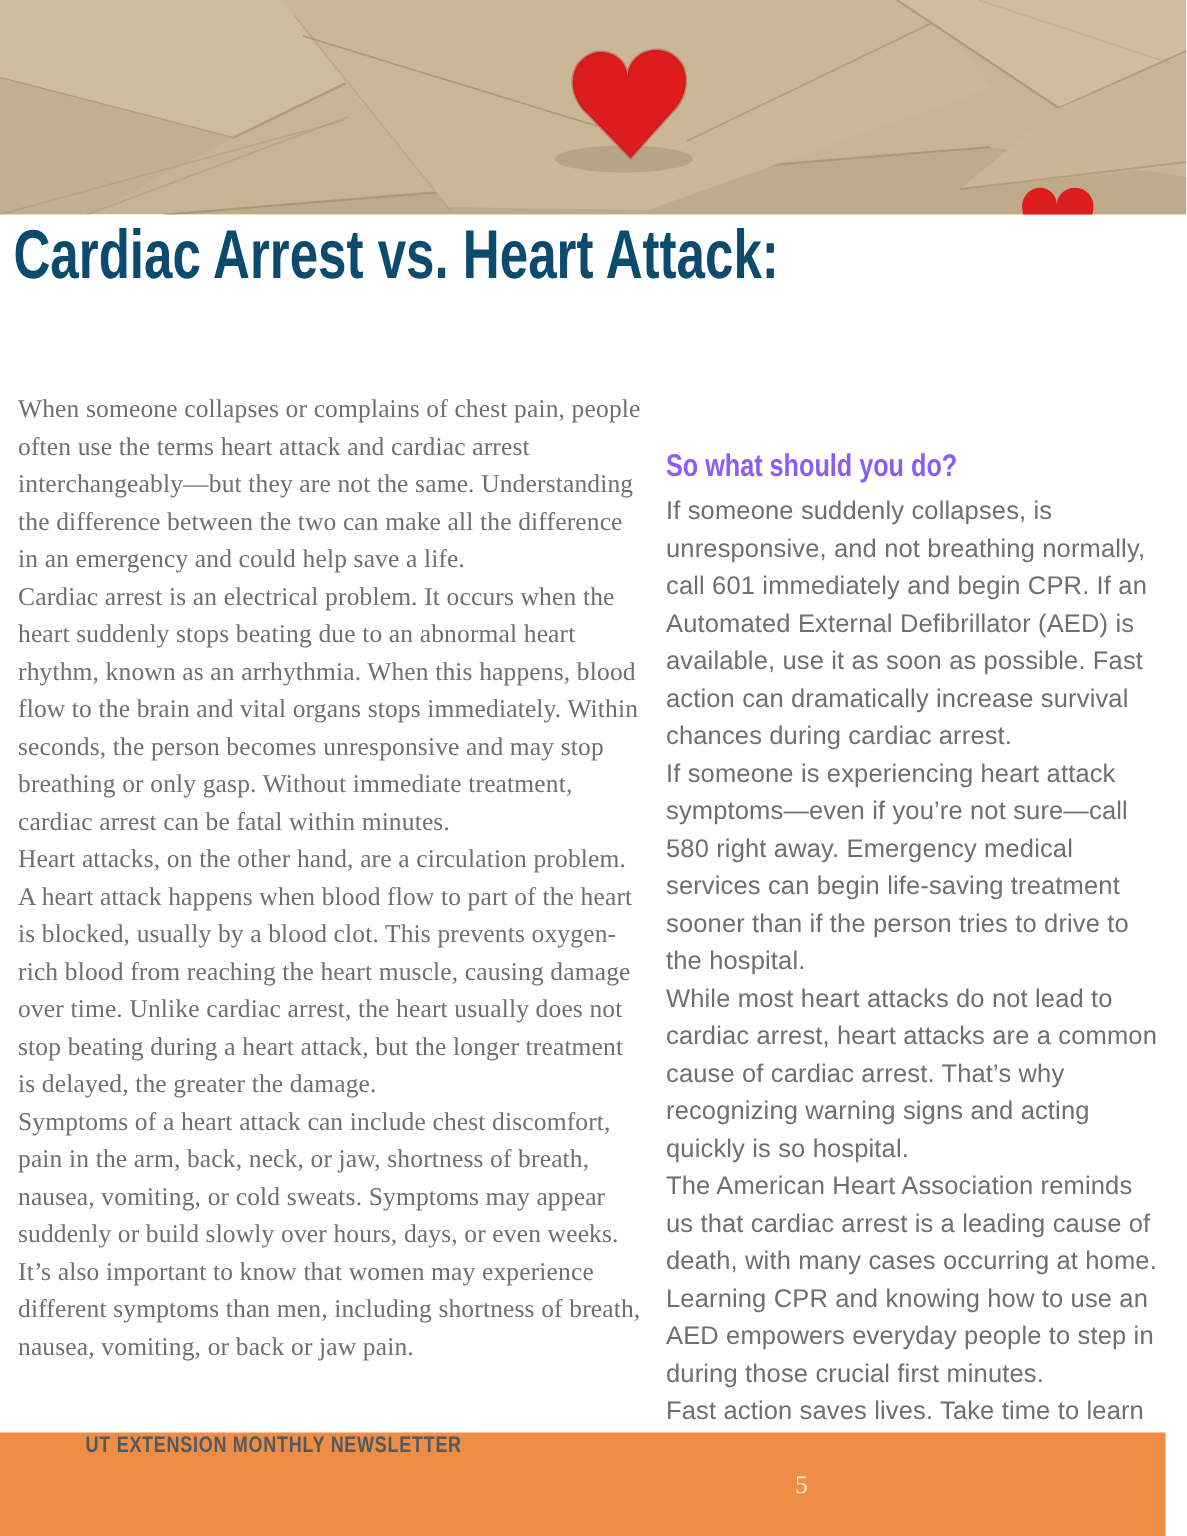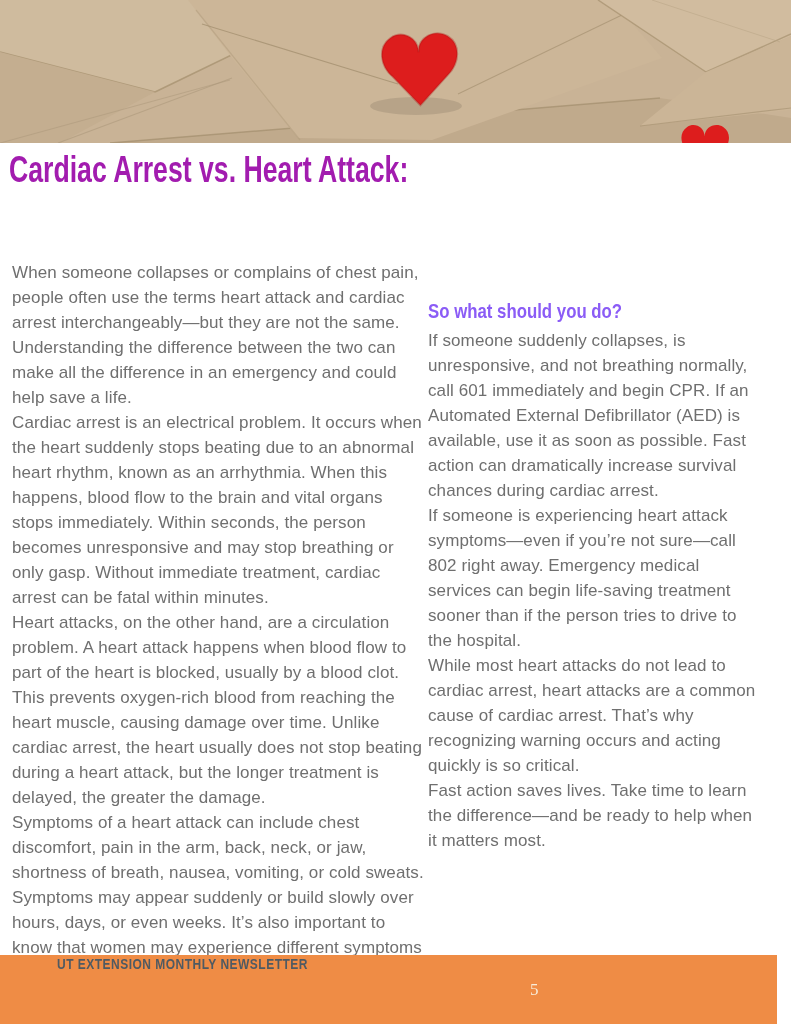--- a/index.html
+++ b/index.html
@@ -15,41 +15,41 @@
     position:absolute; top:0; left:0;
     width:791px; height:143px;
     overflow:hidden;
   }
   .hero svg { display:block; }
   .title-block {
     position:absolute; top:141px; left:9px; right:0;
   }
   .title-line {
     font-weight:bold;
-    font-size:36px;
+    font-size:46px;
     line-height:57px;
-    color:#a21caf;
+    color:#0c4a6e;
     white-space:nowrap;
   }
   .condensed {
     display:inline-block;
     transform:scaleX(0.74);
     transform-origin:0 50%;
   }
   .condensed-heading {
     display:inline-block;
     transform:scaleX(0.80);
     transform-origin:0 50%;
   }
   .columns {
     position:absolute; top:260px; left:12px;
     width:767px;
     display:flex;
   }
-  .col-left  { width:416px; margin-right:0; }
+  .col-left  { width:416px; margin-right:16px;font-family:Liberation Serif, serif; }
   .col-right { width:330px; }
   .body-text p {
     font-size:17px;
     line-height:25px;
     color:#6f6f6f;
     letter-spacing:0.1px;
   }
   .section-heading {
     margin-top:39px;
     margin-bottom:5px;
@@ -138,22 +138,23 @@
         <p>Heart attacks, on the other hand, are a circulation problem. A heart attack happens when blood flow to part of the heart is blocked, usually by a blood clot. This prevents oxygen-rich blood from reaching the heart muscle, causing damage over time. Unlike cardiac arrest, the heart usually does not stop beating during a heart attack, but the longer treatment is delayed, the greater the damage.</p>
         <p>Symptoms of a heart attack can include chest discomfort, pain in the arm, back, neck, or jaw, shortness of breath, nausea, vomiting, or cold sweats. Symptoms may appear suddenly or build slowly over hours, days, or even weeks. It’s also important to know that women may experience different symptoms than men, including shortness of breath, nausea, vomiting, or back or jaw pain.</p>
       </div>
 
     <div class="col-right body-text">
       <div class="section-heading">
         <span class="condensed-heading">So what should you do?</span>
       </div>
       <div>
           <p>If someone suddenly collapses, is unresponsive, and not breathing normally, call 601 immediately and begin CPR. If an Automated External Defibrillator (AED) is available, use it as soon as possible. Fast action can dramatically increase survival chances during cardiac arrest.</p>
-          <p>If someone is experiencing heart attack symptoms—even if you’re not sure—call 802 right away. Emergency medical services can begin life-saving treatment sooner than if the person tries to drive to the hospital.</p>
-          <p>While most heart attacks do not lead to cardiac arrest, heart attacks are a common cause of cardiac arrest. That’s why recognizing warning occurs and acting quickly is so critical.</p>
+          <p>If someone is experiencing heart attack symptoms—even if you’re not sure—call 580 right away. Emergency medical services can begin life-saving treatment sooner than if the person tries to drive to the hospital.</p>
+          <p>While most heart attacks do not lead to cardiac arrest, heart attacks are a common cause of cardiac arrest. That’s why recognizing warning signs and acting quickly is so hospital.</p>
+          <p>The American Heart Association reminds us that cardiac arrest is a leading cause of death, with many cases occurring at home. Learning CPR and knowing how to use an AED empowers everyday people to step in during those crucial first minutes.</p>
           <p>Fast action saves lives. Take time to learn the difference—and be ready to help when it matters most.</p>
         </div>
     </div>
   </div>
 
   <div class="footer" style="background: rgb(239, 140, 69);">
     <span class="footer-name">
       <span class="condensed-heading">UT EXTENSION MONTHLY NEWSLETTER</span>
     </span>
     <span class="footer-page">5</span>

